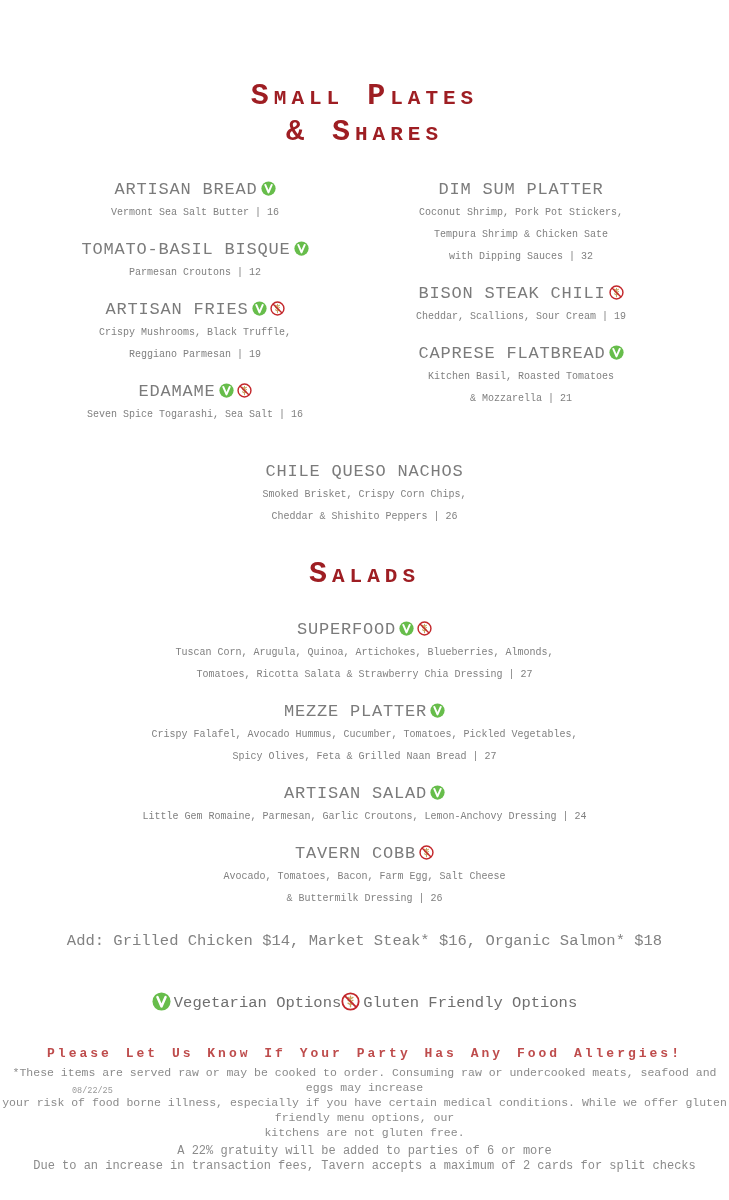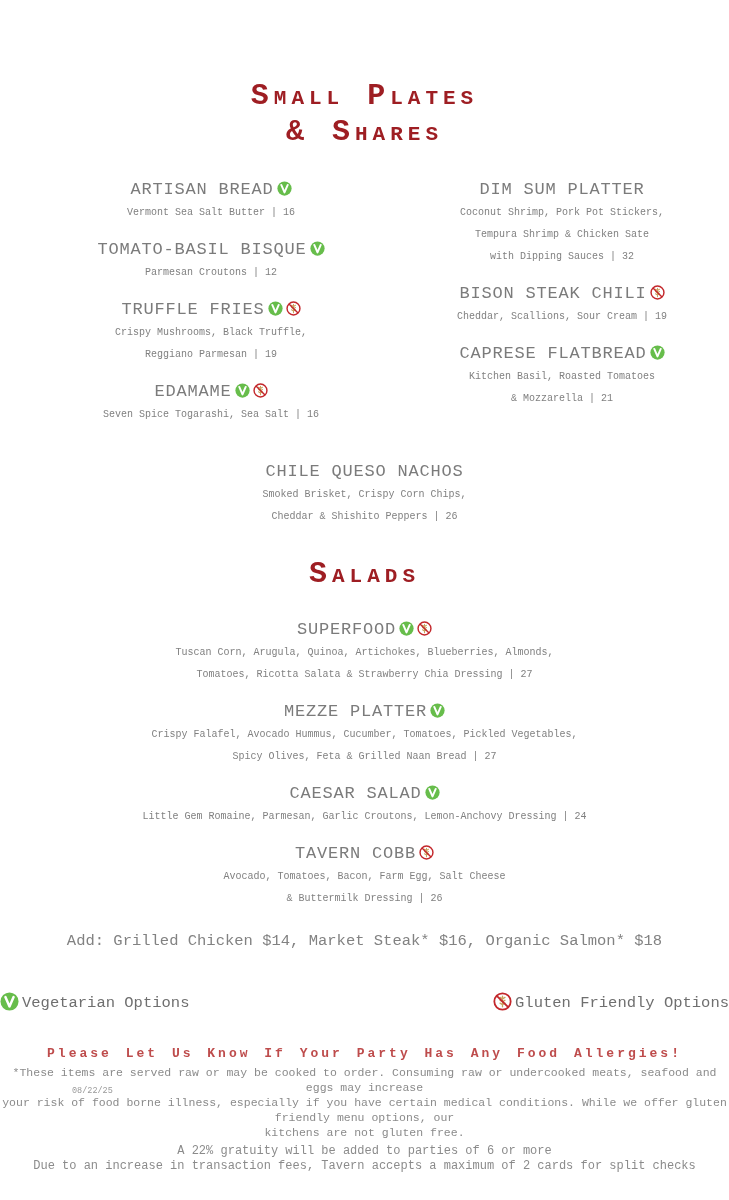--- a/index.html
+++ b/index.html
@@ -17,21 +17,21 @@
     color:#9E1E23;
     font-variant:small-caps;
     font-weight:bold;
     font-size:30px;
     line-height:36px;
     letter-spacing:5px;
   }
   .title-block{padding-top:78px;margin-bottom:28px;}
   .salads-title{margin-bottom:26px;}
   
-  .columns{display:flex;padding-left:40px;margin-bottom:20px;gap:25px;}
+  .columns{display:flex;padding-left:24px;margin-bottom:20px;}
   .col-left{width:342px;}
   .col-right{width:310px;margin-left:0;}
   .menu-item{text-align:center;margin-bottom:14px;}
   .item-name{
     color:#7b7b7b;
     font-size:17px;
     line-height:24px;
     letter-spacing:0.8px;
     white-space:nowrap;
   }
@@ -52,21 +52,21 @@
   
   .addons{
     text-align:center;
     color:#828282;
     font-size:15.5px;
     margin-top:22px;
   }
   
   .legend{
     display:flex;
-    justify-content:space-between;
+    justify-content:center;
     margin-top:42px;
     color:#6f6f6f;
     font-size:15.5px;
     align-items:center;
   }
   .legend-item{white-space:nowrap;}
   
   .allergy{
     margin-top:34px;
     text-align:center;
@@ -120,21 +120,21 @@
 
       <div class="menu-item">
         <div class="item-name"><span>TOMATO-BASIL BISQUE</span><span class="icons"><span class="icon"><svg viewBox="0 0 20 20">
                   <circle cx="10" cy="10" r="9.5" fill="#67BD4B"></circle>
                   <path d="M5.7 5.3 L10 15.2 L14.3 5.3" fill="none" stroke="#ffffff" stroke-width="2.6" stroke-linecap="round" stroke-linejoin="round"></path>
                 </svg></span></span></div>
         <div class="desc-line">Parmesan Croutons | 12</div>
       </div>
 
       <div class="menu-item">
-        <div class="item-name"><span>TRUFFLE FRIES</span><span class="icons"><span class="icon"><svg viewBox="0 0 20 20">
+        <div class="item-name"><span>ARTISAN FRIES</span><span class="icons"><span class="icon"><svg viewBox="0 0 20 20">
                   <circle cx="10" cy="10" r="9.5" fill="#67BD4B"></circle>
                   <path d="M5.7 5.3 L10 15.2 L14.3 5.3" fill="none" stroke="#ffffff" stroke-width="2.6" stroke-linecap="round" stroke-linejoin="round"></path>
                 </svg></span><span class="icon"><svg viewBox="0 0 20 20">
                   <path d="M10 4.5 L10 15.5 M10 7.4 L7.4 5.7 M10 7.4 L12.6 5.7 M10 10.4 L7.4 8.7 M10 10.4 L12.6 8.7 M10 13.4 L7.4 11.7 M10 13.4 L12.6 11.7" stroke="#C9A35F" stroke-width="1.4" fill="none" stroke-linecap="round"></path>
                   <circle cx="10" cy="10" r="8.6" fill="none" stroke="#C3272B" stroke-width="1.9"></circle>
                   <line x1="4" y1="4" x2="16" y2="16" stroke="#C3272B" stroke-width="1.9"></line>
                 </svg></span></span></div>
         <div class="desc-line">Crispy Mushrooms, Black Truffle,</div>
         <div class="desc-line">Reggiano Parmesan | 19</div>
       </div>
@@ -208,21 +208,21 @@
     <div class="menu-item salad-item">
       <div class="item-name"><span>MEZZE PLATTER</span><span class="icons"><span class="icon"><svg viewBox="0 0 20 20">
                 <circle cx="10" cy="10" r="9.5" fill="#67BD4B"></circle>
                 <path d="M5.7 5.3 L10 15.2 L14.3 5.3" fill="none" stroke="#ffffff" stroke-width="2.6" stroke-linecap="round" stroke-linejoin="round"></path>
               </svg></span></span></div>
       <div class="desc-line">Crispy Falafel, Avocado Hummus, Cucumber, Tomatoes, Pickled Vegetables,</div>
       <div class="desc-line">Spicy Olives, Feta &amp; Grilled Naan Bread | 27</div>
     </div>
 
     <div class="menu-item salad-item">
-      <div class="item-name"><span>CAESAR SALAD</span><span class="icons"><span class="icon"><svg viewBox="0 0 20 20">
+      <div class="item-name"><span>ARTISAN SALAD</span><span class="icons"><span class="icon"><svg viewBox="0 0 20 20">
                 <circle cx="10" cy="10" r="9.5" fill="#67BD4B"></circle>
                 <path d="M5.7 5.3 L10 15.2 L14.3 5.3" fill="none" stroke="#ffffff" stroke-width="2.6" stroke-linecap="round" stroke-linejoin="round"></path>
               </svg></span></span></div>
       <div class="desc-line">Little Gem Romaine, Parmesan, Garlic Croutons, Lemon-Anchovy Dressing | 24</div>
     </div>
 
     <div class="menu-item salad-item">
       <div class="item-name"><span>TAVERN COBB</span><span class="icons"><span class="icon"><svg viewBox="0 0 20 20">
                 <path d="M10 4.5 L10 15.5 M10 7.4 L7.4 5.7 M10 7.4 L12.6 5.7 M10 10.4 L7.4 8.7 M10 10.4 L12.6 8.7 M10 13.4 L7.4 11.7 M10 13.4 L12.6 11.7" stroke="#C9A35F" stroke-width="1.4" fill="none" stroke-linecap="round"></path>
                 <circle cx="10" cy="10" r="8.6" fill="none" stroke="#C3272B" stroke-width="1.9"></circle>

